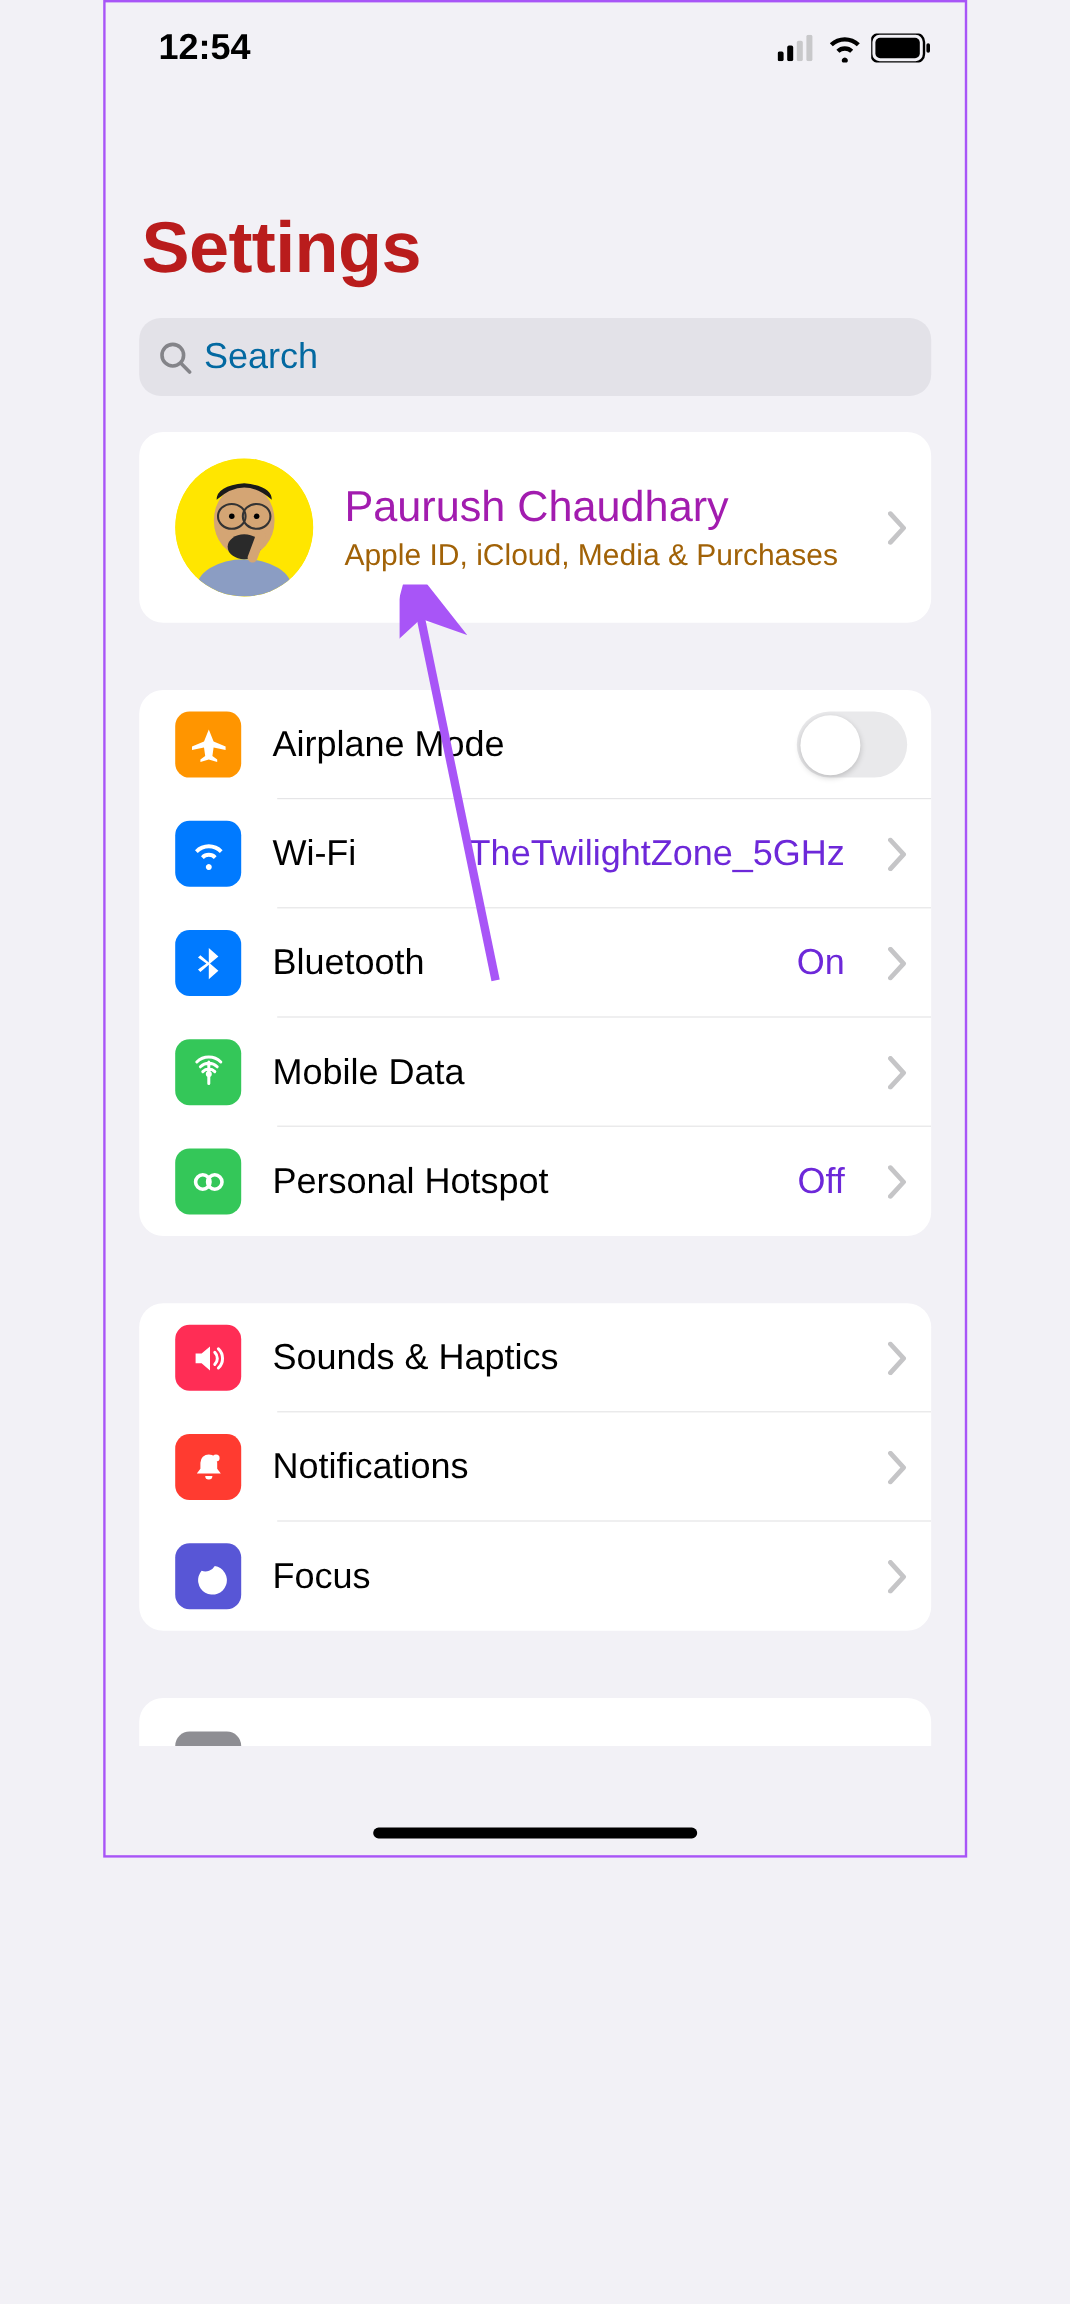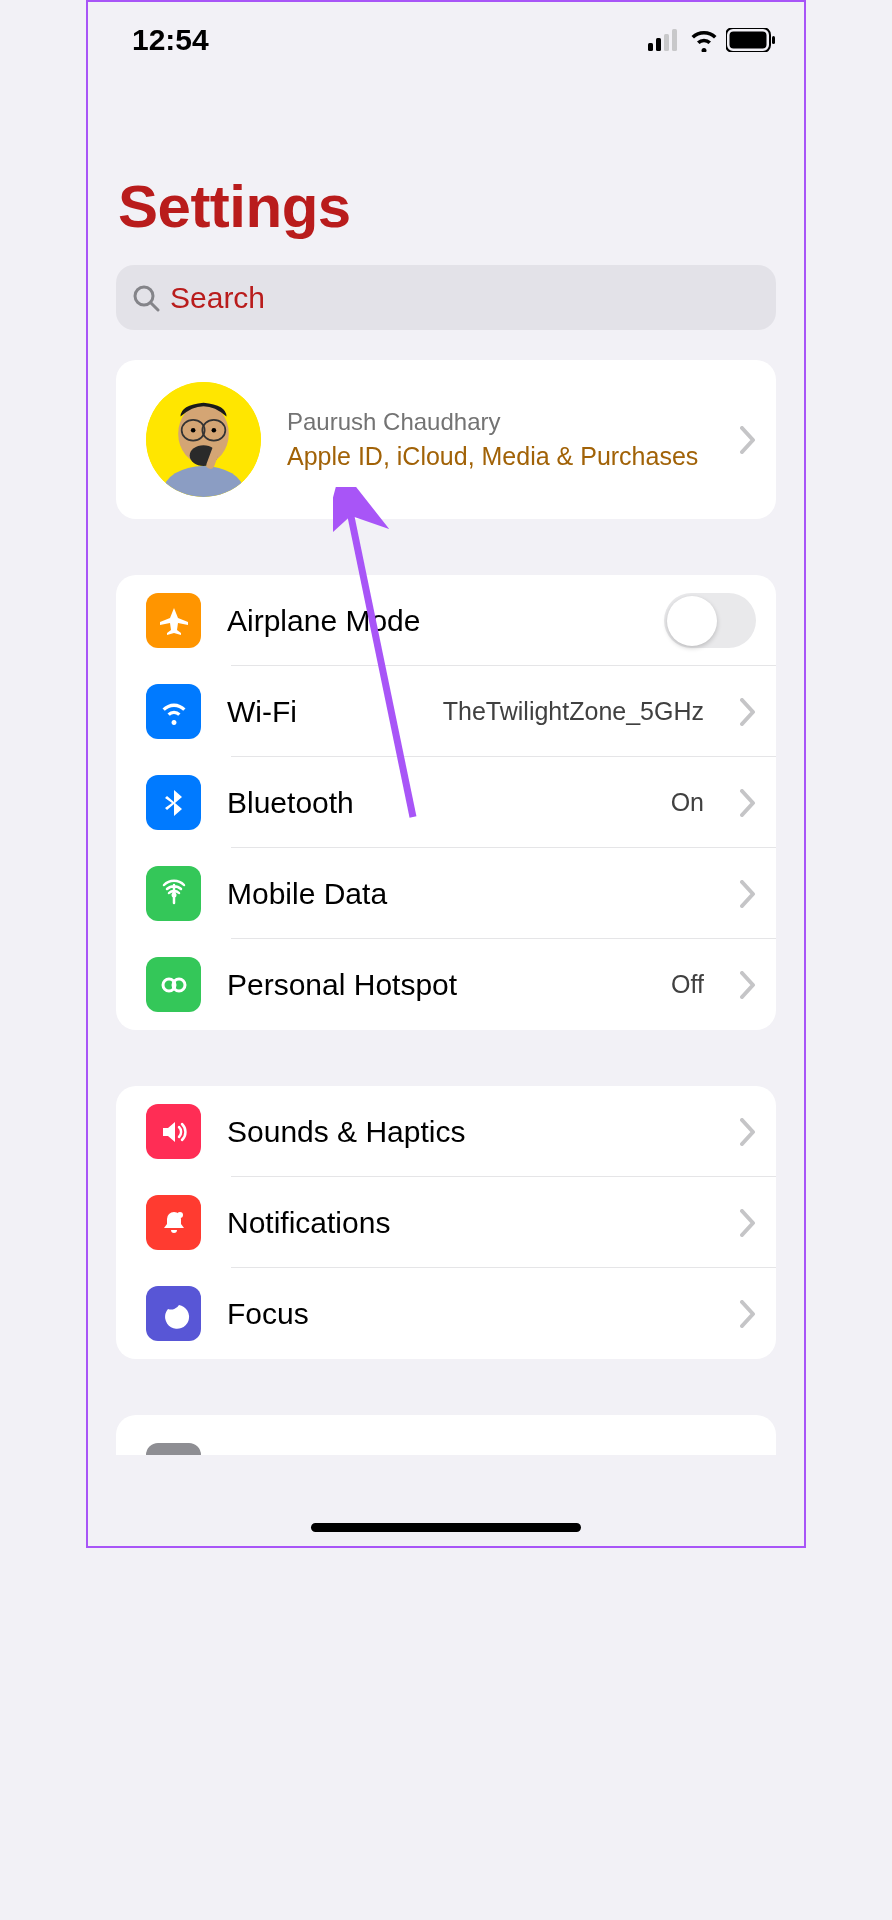--- a/index.html
+++ b/index.html
@@ -55,21 +55,21 @@
       background: #e3e2e8;
       border-radius: 18px;
       height: 65px;
       display: flex;
       align-items: center;
       padding: 0 16px;
       gap: 10px;
     }
 
     .search-placeholder {
-      color: #b91c1c;
+      color: #0369a1;
       font-size: 30px;
     }
 
     .section {
       background: #fff;
       margin: 30px 28px 0 28px;
       border-radius: 20px;
       overflow: hidden;
     }
 
@@ -94,23 +94,23 @@
     .avatar svg {
       width: 100%;
       height: 100%;
     }
 
     .profile-text {
       flex: 1;
     }
 
     .profile-name {
-      font-size: 24px;
+      font-size: 36px;
       font-weight: 400;
-      color: #737373;
+      color: #a21caf;
       margin-bottom: 6px;
     }
 
     .profile-sub {
       font-size: 25px;
       color: #a16207;
       font-weight: 400;
     }
 
     .chevron {
@@ -153,22 +153,22 @@
       flex-shrink: 0;
     }
 
     .row-label {
       flex: 1;
       font-size: 30px;
       color: #000;
     }
 
     .row-value {
-      font-size: 25px;
-      color: #404040;
+      font-size: 30px;
+      color: #6d28d9;
       margin-right: 10px;
     }
 
     .toggle {
       width: 92px;
       height: 55px;
       background: #e9e9eb;
       border-radius: 30px;
       position: relative;
       cursor: pointer;

